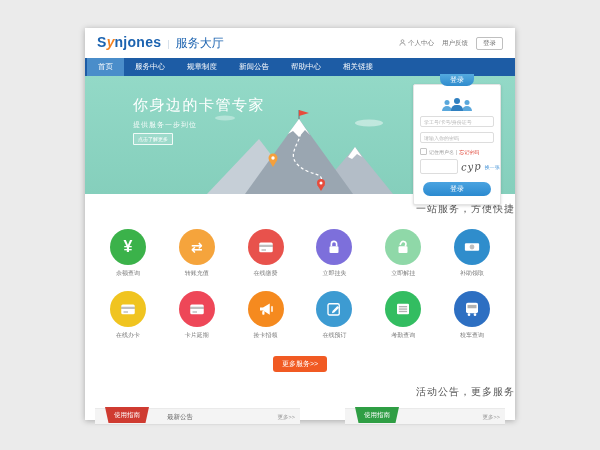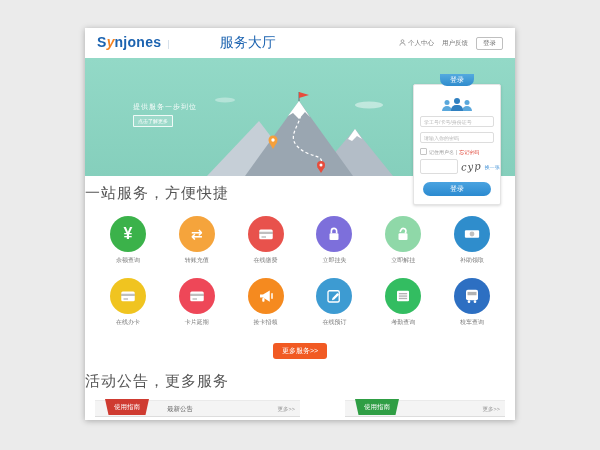--- a/index.html
+++ b/index.html
@@ -8,21 +8,21 @@
   .site{position:absolute;left:85px;top:28px;width:430px;height:392px;background:#fff;
         box-shadow:0 1px 6px rgba(0,0,0,.28);}
 
   
   .hdr{height:30px;display:flex;align-items:center;justify-content:space-between;
        padding:0 12px;box-sizing:border-box;background:#fff;}
   .logo{display:flex;align-items:baseline;}
   .logo-main{font-size:14px;font-weight:bold;color:#1c63b0;letter-spacing:.3px;}
   .logo-y{color:#f58220;font-style:italic;font-weight:bold;font-size:14px;}
   .logo-div{color:#c9d6e4;margin:0 6px;font-size:9px;}
-  .logo-prod{color:#1c63b0;font-size:14px;margin-left:44px;}
+  .logo-prod{color:#1c63b0;font-size:12px;}
   .hdr-right{display:flex;align-items:center;gap:8px;font-size:6.5px;color:#777;}
   .hdr-link{display:flex;align-items:center;gap:2px;cursor:pointer;}
   .login-small{border:1px solid #bfbfbf;border-radius:2px;padding:1px 6px;color:#666;cursor:pointer;}
 
   
   .nav{height:18px;background:#1d5ca5;display:flex;padding-left:2px;}
   .nav-item{padding:0 11px;line-height:18px;font-size:7.5px;color:#fff;cursor:pointer;}
   .nav-item.active{background:#4a8dca;}
 
   
@@ -55,21 +55,21 @@
   .forgot{color:#e0483a;cursor:pointer;}
   .lp-cap{display:flex;align-items:center;gap:3px;margin-top:4px;}
   .cap-input{width:32px;height:11px;border:1px solid #ddd;border-radius:2px;outline:none;font-size:5px;}
   .cap-img{font-family:"DejaVu Serif",serif;font-style:italic;font-size:10px;color:#4a4a4a;
            transform:rotate(-4deg);letter-spacing:1px;cursor:pointer;}
   .cap-refresh{font-size:5px;color:#3d8fd6;cursor:pointer;white-space:nowrap;}
   .lp-btn{margin:8px auto 0;width:68px;height:14px;line-height:14px;text-align:center;border-radius:8px;
           background:linear-gradient(#4aa3e0,#2b8ad0);color:#fff;font-size:7px;cursor:pointer;}
 
   
-  .svc-title,.act-title{text-align:left;font-size:15px;color:#555;letter-spacing:1px;}
+  .svc-title,.act-title{text-align:right;font-size:10px;color:#555;letter-spacing:1px;}
   .svc-title{margin-top:8px;}
   .svc-row{display:flex;justify-content:space-between;padding:0 13px;margin-top:13px;}
   .svc{width:60px;text-align:center;cursor:pointer;}
   .svc-circle{width:36px;height:36px;border-radius:50%;margin:0 auto;display:flex;align-items:center;justify-content:center;}
   .svc-label{margin-top:4px;font-size:6px;color:#7a7a7a;}
   .glyph{color:#fff;font-size:16px;font-weight:bold;line-height:1;}
   .more-btn{display:table;margin:16px auto 0;padding:3px 9px;background:#f15a23;border-radius:3px;
             color:#fff;font-size:7px;cursor:pointer;}
   .act-title{margin-top:13px;}
 
@@ -109,40 +109,49 @@
           </span>
           <span>个人中心</span>
         </span>
         <span class="hdr-link">
           <span>用户反馈</span>
         </span>
         <span class="login-small">登录</span>
       </div>
     </div>
 
+    <div class="nav" id="nav-items">
+        <div class="nav-item active">首页</div>
+        <div class="nav-item">服务中心</div>
+        <div class="nav-item">规章制度</div>
+        <div class="nav-item">新闻公告</div>
+        <div class="nav-item">帮助中心</div>
+        <div class="nav-item">相关链接</div>
+      </div>
 
     <div class="banner">
       <svg class="b-art" viewBox="0 0 200 85">
         <ellipse cx="172" cy="14" rx="14" ry="3.5" fill="rgba(255,255,255,.45)"></ellipse>
         <ellipse cx="28" cy="9" rx="10" ry="2.6" fill="rgba(255,255,255,.35)"></ellipse>
         <polygon points="10,85 62,30 104,85" fill="#c6cfd7"></polygon>
         <polygon points="118,85 158,38 196,85" fill="#b3bdc7"></polygon>
         <polygon points="151,48 158,38 165,48 160,45 155,50" fill="#fff"></polygon>
         <polygon points="48,85 102,10 156,85" fill="#9aa6b1"></polygon>
         <polygon points="91,25 102,10 113,26 108,21 102,28 96,22" fill="#fff"></polygon>
         <line x1="102" y1="10" x2="102" y2="1" stroke="#6b6f74" stroke-width="1"></line>
         <polygon points="102,1 112,4 102,7" fill="#e74c3c"></polygon>
         <path d="M102,14 C110,30 88,42 100,55 S 128,62 124,74" fill="none" stroke="#fff" stroke-width="1.2" stroke-dasharray="3 2.4"></path>
         <circle cx="76" cy="49" r="4.5" fill="#f5a03c"></circle>
         <polygon points="71.8,51 80.2,51 76,58" fill="#f5a03c"></polygon>
         <circle cx="76" cy="49" r="1.7" fill="#fff"></circle>
         <circle cx="124" cy="74" r="4" fill="#e74c3c"></circle>
         <polygon points="120.3,76 127.7,76 124,82" fill="#e74c3c"></polygon>
         <circle cx="124" cy="74" r="1.5" fill="#fff"></circle>
       </svg>
+      <div class="b-title">你身边的卡管专家</div>
       <div class="b-sub">提供服务一步到位</div>
       <div class="b-cta">点击了解更多</div>
     </div>
 
     <div class="lp">
       <div class="lp-tab">登录</div>
       <div class="lp-box">
         <div class="lp-users">
           <span class="person">
               <span class="ph"></span>

